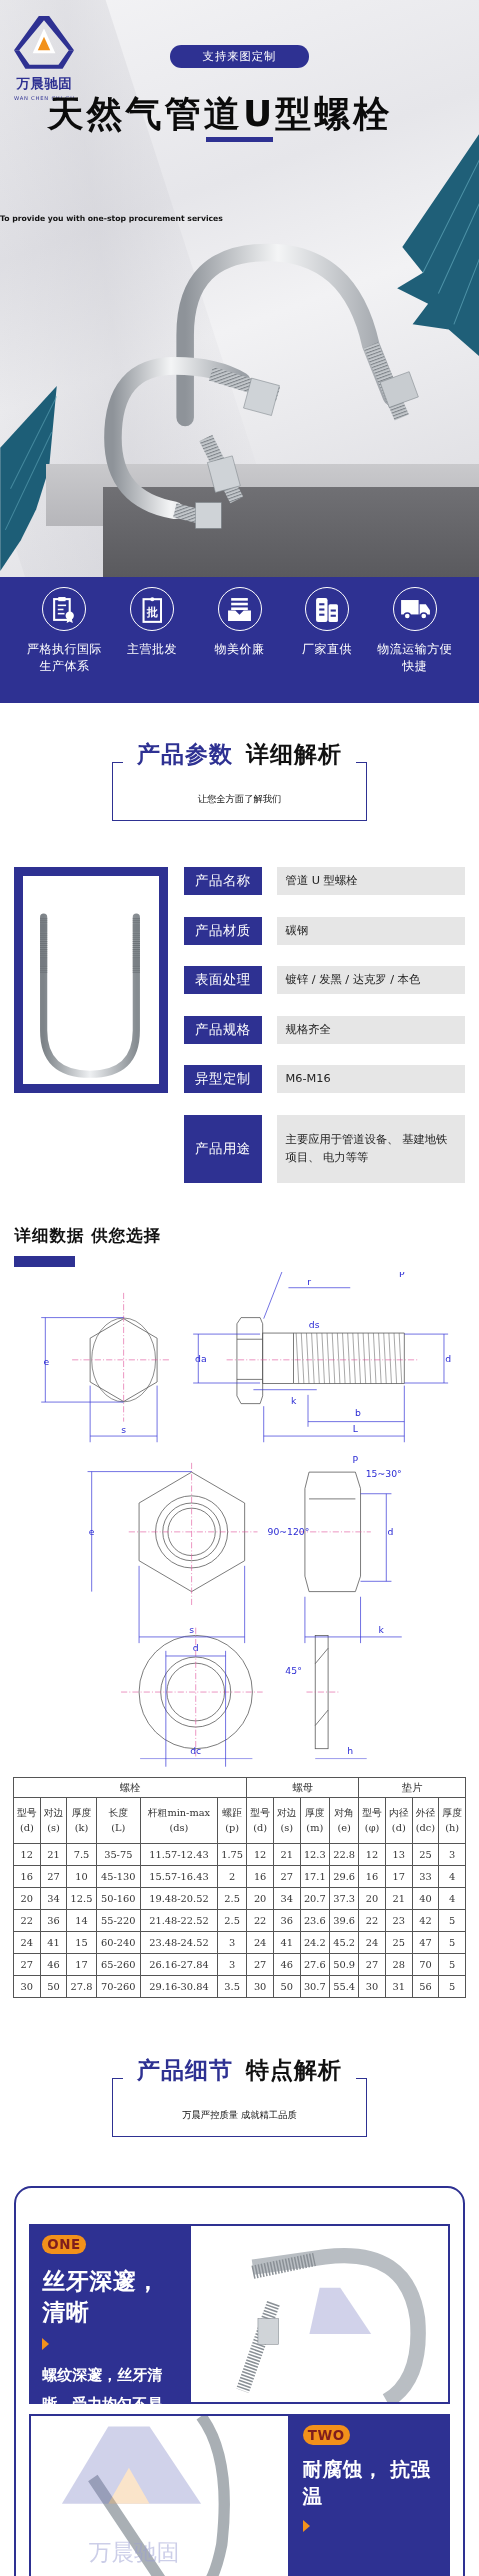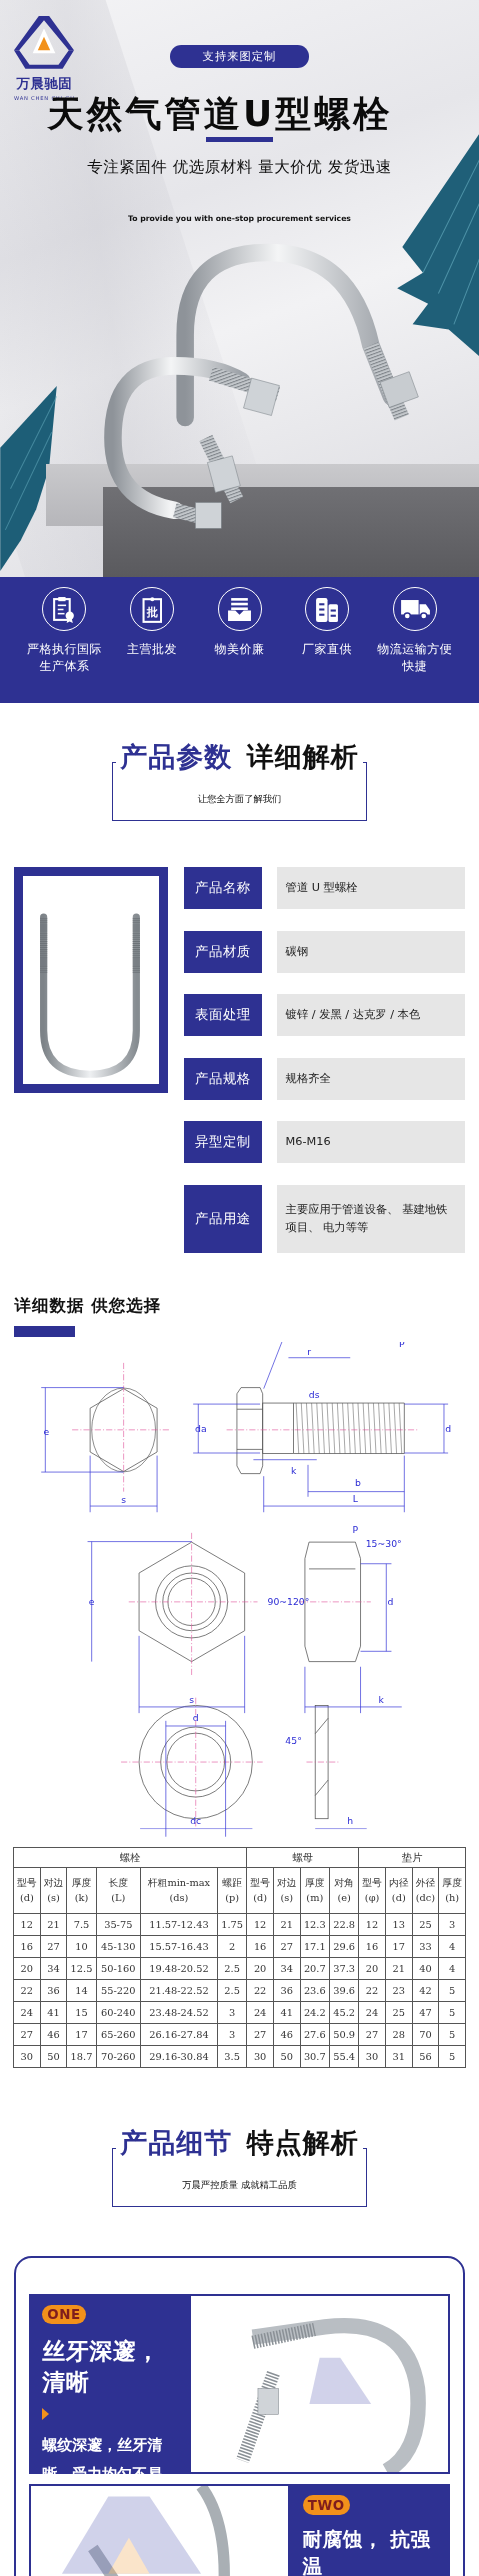--- a/index.html
+++ b/index.html
@@ -11,47 +11,47 @@
 .hero .shade{position:absolute;left:-62px;top:0;width:268px;height:618px;background:linear-gradient(100deg,rgba(255,255,255,.0),rgba(190,190,198,.35) 60%,rgba(255,255,255,0));transform:skewX(18deg)}
 .logo{position:absolute;left:13.4px;top:15.5px;width:62px;text-align:center}
 .logo svg{display:block;margin:0 auto}
 .logo .cn{font-size:13.4px;font-weight:bold;color:#2e3192;letter-spacing:0.5px;margin-top:2.1px;font-family:"Liberation Sans",sans-serif}
 .logo .en{font-size:5.2px;color:#2e3192;letter-spacing:0.8px;margin-top:2.1px}
 .pill{position:absolute;left:170px;top:45px;width:139px;height:23px;border-radius:11.3px;background:#2e3192;color:#fff;font-size:11.3px;text-align:center;line-height:23px;letter-spacing:1px}
 .hero-title{position:absolute;left:0;width:440px;top:90px;text-align:center;font-size:36px;font-weight:bold;color:#0b0b0b;letter-spacing:3.1px;font-family:"DejaVu Sans",sans-serif}
 .hero-bar{position:absolute;left:206px;top:137px;width:67px;height:5.2px;background:#2e3192}
 .hero-sub{position:absolute;left:0;width:479px;text-align:center;font-size:15.5px;color:#111;letter-spacing:0.5px}
 .hero-sub.s1{top:157px}.hero-sub.s2{top:185px}
-.hero-en{position:absolute;left:0;width:479px;top:214px;text-align:center;font-size:7.7px;font-weight:bold;color:#111}
+.hero-en{position:absolute;left:0;width:479px;top:214px;text-align:left;font-size:7.7px;font-weight:bold;color:#111}
 .leaf{position:absolute}
 .slab-top{position:absolute;left:46px;top:464px;width:433px;height:62px;background:linear-gradient(180deg,#c9c9cc,#b6b6ba)}
 .slab-face{position:absolute;left:103px;top:487px;width:376px;height:90px;background:linear-gradient(180deg,#707074,#5a5a5e)}
 
 
 .strip{background:#2e3192;height:126px;display:flex;justify-content:space-around;padding:10.3px 20.6px 0}
 .strip .f{width:82px;text-align:center;color:#fff}
 .strip .ring{width:44px;height:44px;border:1px solid #fff;border-radius:50%;margin:0 auto;display:flex;align-items:center;justify-content:center}
 .strip .lbl{font-size:12px;margin-top:9.3px;letter-spacing:0.5px}
 
 
 .sec-head{position:relative;width:255px;margin:0 auto;height:82px}
 .sec-head .box{position:absolute;left:0;top:23px;width:255px;height:59px;border:1px solid #2e3192;border-top:none}
 .sec-head .tl{position:absolute;left:0;top:23px;width:11.3px;height:1px;background:#2e3192}
 .sec-head .tr{position:absolute;right:0;top:23px;width:11.3px;height:1px;background:#2e3192}
-.sec-head .title{position:absolute;left:0;width:255px;top:0;text-align:center;font-size:27px;font-weight:bold;letter-spacing:1px;background:transparent}
+.sec-head .title{position:absolute;left:0;width:255px;top:0;text-align:center;font-size:23px;font-weight:bold;letter-spacing:1px;background:transparent}
 .sec-head .title .a{color:#2e3192}
 .sec-head .title .b{color:#111}
 .sec-head .sub{position:absolute;left:0;width:255px;top:54px;text-align:center;font-size:9.3px;color:#111}
 .sec-head .title span{background:#fff;padding:0 2.1px}
 
 
 .params{display:flex;padding:0 14.4px;margin-top:46px}
 .pimg{width:154px;height:226px;border:9.3px solid #2e3192;border-top-width:9.3px;background:#fff;position:relative}
 .ptable{margin-left:15.5px;flex:1}
-.prow{display:flex;margin-bottom:21.6px;height:42px}
+.prow{display:flex;margin-bottom:21.6px;height:28px}
 .prow.tall{height:68px}
 .prow .k{width:78px;background:#2e3192;color:#fff;font-size:13.4px;display:flex;align-items:center;justify-content:center;letter-spacing:0.5px}
 .prow .v{flex:1;margin-left:15.5px;background:#e6e6e6;font-size:11.3px;display:flex;align-items:center;padding:0 8.2px;line-height:1.6;color:#222}
 
 .detail-head{padding:20.6px 14.4px 0}
 .detail-head .t{font-size:16.5px;font-weight:bold;letter-spacing:1px}
 .detail-head .bar{width:61px;height:10.3px;background:#2e3192;margin-top:9.3px}
 
 .draw{position:relative;height:495px;margin-top:5.2px}
 
@@ -97,21 +97,20 @@
         <polygon points="58,40 70,66 46,66" fill="#f2911b"></polygon>
         <polygon points="0,66 10,66 30,94 86,94 106,66 116,66 94,102 22,102" fill="#2e3192"></polygon>
       </svg>
       <div class="cn">万晨驰固</div>
       <div class="en">WAN CHEN CHI GU</div>
     </div>
 
     <div class="pill">支持来图定制</div>
     <div class="hero-title">天然气管道U型螺栓</div>
     <div class="hero-bar"></div>
-    <div class="hero-sub s1">专注紧固件 优选原材料 量大价优 发货迅速</div>
     <div class="hero-en">To provide you with one-stop procurement services</div>
 
     <div class="slab-top"></div>
     <div class="slab-face"></div>
 
     <svg style="position:absolute;left:82px;top:242px" width="392" height="289" viewBox="0 0 760 560">
       <defs>
         <linearGradient id="steel" x1="0" x2="1">
           <stop offset="0" stop-color="#8e9399"></stop>
             <stop offset=".45" stop-color="#f4f5f6"></stop>
@@ -524,21 +523,21 @@
           <td>27.6</td>
           <td>50.9</td>
           <td>27</td>
           <td>28</td>
           <td>70</td>
           <td>5</td>
         </tr>
         <tr>
           <td>30</td>
           <td>50</td>
-          <td>18.7</td>
+          <td>27.8</td>
           <td>70-260</td>
           <td>29.16-30.84</td>
           <td>3.5</td>
           <td>30</td>
           <td>50</td>
           <td>30.7</td>
           <td>55.4</td>
           <td>30</td>
           <td>31</td>
           <td>56</td>

